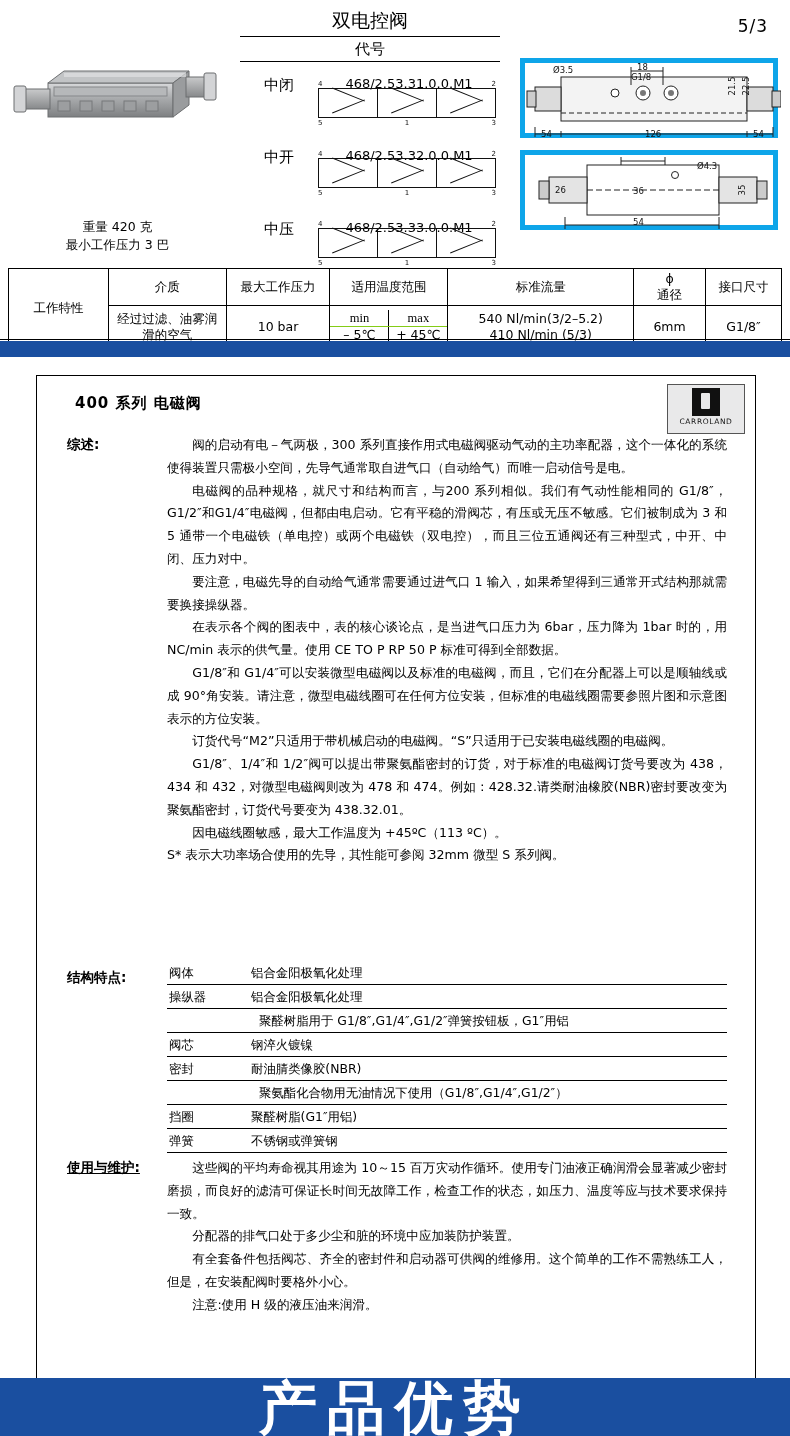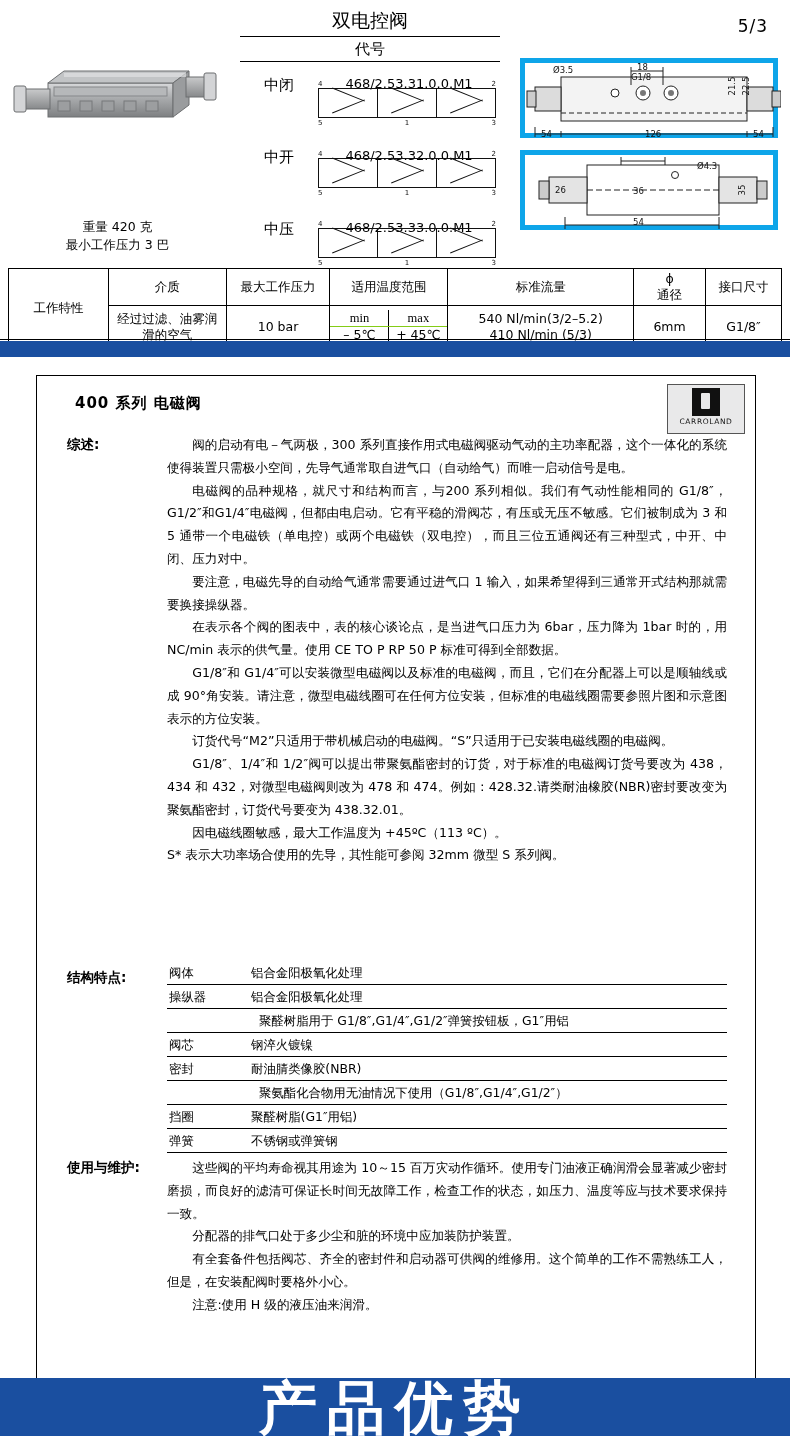--- a/index.html
+++ b/index.html
@@ -516,21 +516,21 @@
       <td class="k">挡圈</td>
       <td class="v">聚醛树脂(G1″用铝)</td>
     </tr>
     <tr>
       <td class="k">弹簧</td>
       <td class="v">不锈钢或弹簧钢</td>
     </tr>
   </tbody>
     </table>
 
-  <div class="sec-label" style="top:783px;">使用与维护:</div>
+  <div class="sec-label" style="top:783px;text-decoration:underline;">使用与维护:</div>
   <div class="sec-body" style="top:781px;">
     <p>这些阀的平均寿命视其用途为 10～15 百万灾动作循环。使用专门油液正确润滑会显著减少密封磨损，而良好的滤清可保证长时间无故障工作，检查工作的状态，如压力、温度等应与技术要求保持一致。</p>
     <p>分配器的排气口处于多少尘和脏的环境中应加装防护装置。</p>
     <p>有全套备件包括阀芯、齐全的密封件和启动器可供阀的维修用。这个简单的工作不需熟练工人，但是，在安装配阀时要格外小心。</p>
     <p>注意:使用 H 级的液压油来润滑。</p>
   </div>
 </div>
 
 <div class="bottom-banner">
   <div class="banner-text">产品优势</div>

